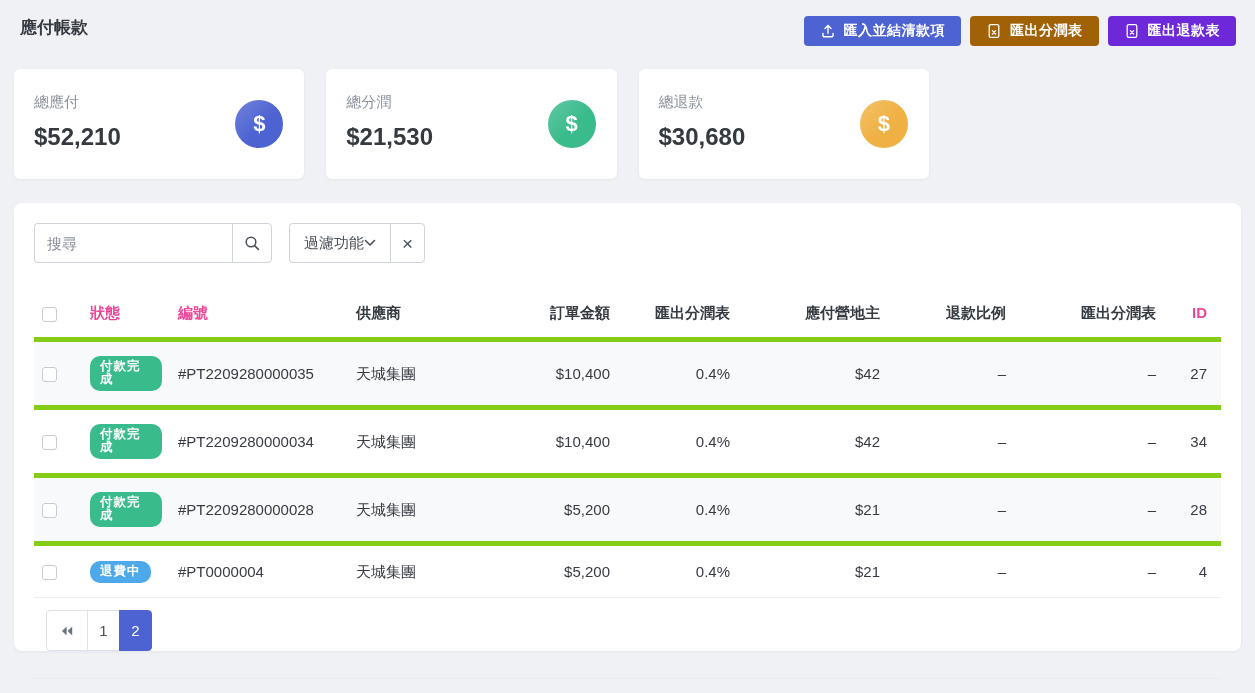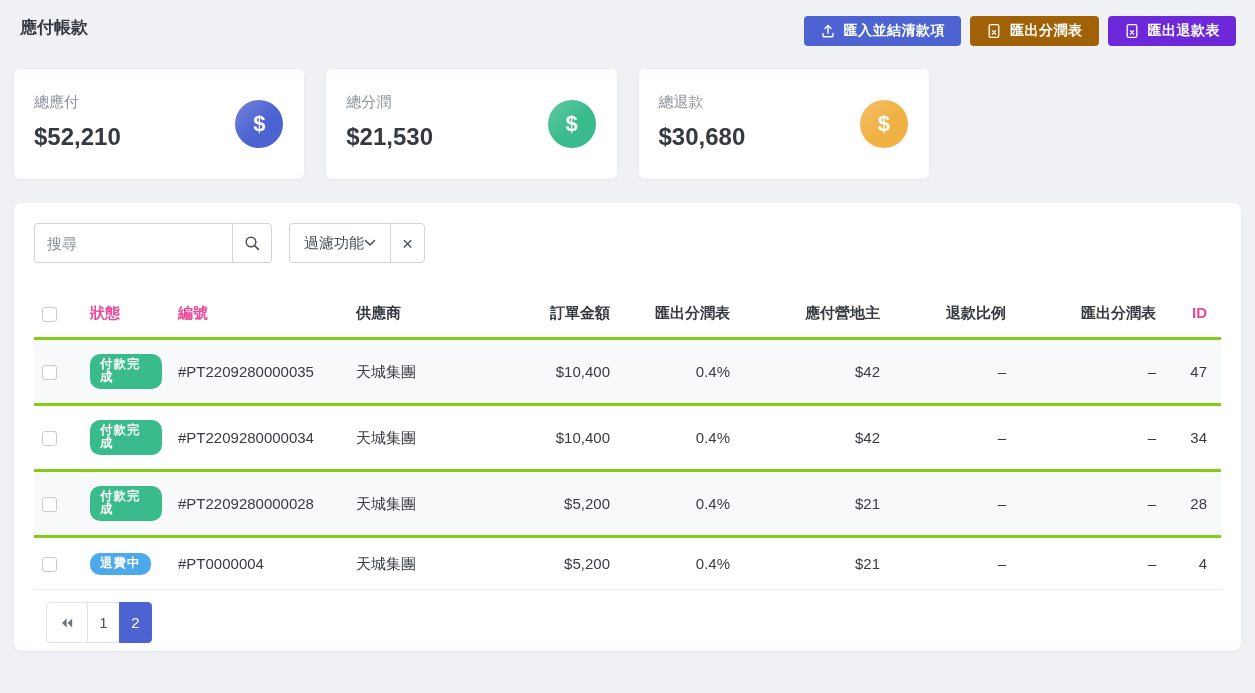--- a/index.html
+++ b/index.html
@@ -80,21 +80,21 @@
   
   table { width:100%; border-collapse:collapse; table-layout:fixed; font-size:15px; }
   col.c-check{width:48px;} col.c-status{width:88px;} col.c-number{width:178px;}
   col.c-supplier{width:160px;} col.c-amount{width:110px;} col.c-pratio{width:120px;}
   col.c-owner{width:150px;} col.c-rratio{width:126px;} col.c-consumer{width:150px;}
   col.c-id{width:auto;}
   th {
     text-align:left; font-weight:bold; color:#343a40; padding:13px 8px 15px; line-height:18px;
   }
   th.accent { color:#ec4899; }
-  td { padding:14px 8px; line-height:20px; color:#383c42; border-top:3px solid #84cc16; }
+  td { padding:14px 8px; line-height:20px; color:#383c42; border-top:5px solid #84cc16; }
   tr.striped td { background:#f8f9fb; }
   tbody tr:last-child td { border-bottom:1px solid #eceef1; }
   .al-right { text-align:right; }
   td.c-id-cell, th.c-id-head { padding-right:14px; }
 
   .checkbox {
     appearance:none; -webkit-appearance:none; width:15px; height:15px; margin:0;
     border:1px solid #c6ccd2; border-radius:3px; background:#fff; cursor:pointer;
     vertical-align:middle; display:inline-block;
   }
@@ -232,21 +232,21 @@
       <tr class="striped">
         <td><input type="checkbox" class="checkbox" style=""></td>
         <td><span class="badge badge-green">付款完成</span></td>
         <td>#PT2209280000035</td>
         <td>天城集團</td>
         <td class="al-right">$10,400</td>
         <td class="al-right">0.4%</td>
         <td class="al-right">$42</td>
         <td class="al-right">–</td>
         <td class="al-right">–</td>
-        <td class="al-right c-id-cell">47</td>
+        <td class="al-right c-id-cell">27</td>
       </tr>
       <tr>
         <td><input type="checkbox" class="checkbox" style=""></td>
         <td><span class="badge badge-green">付款完成</span></td>
         <td>#PT2209280000034</td>
         <td>天城集團</td>
         <td class="al-right">$10,400</td>
         <td class="al-right">0.4%</td>
         <td class="al-right">$42</td>
         <td class="al-right">–</td>

